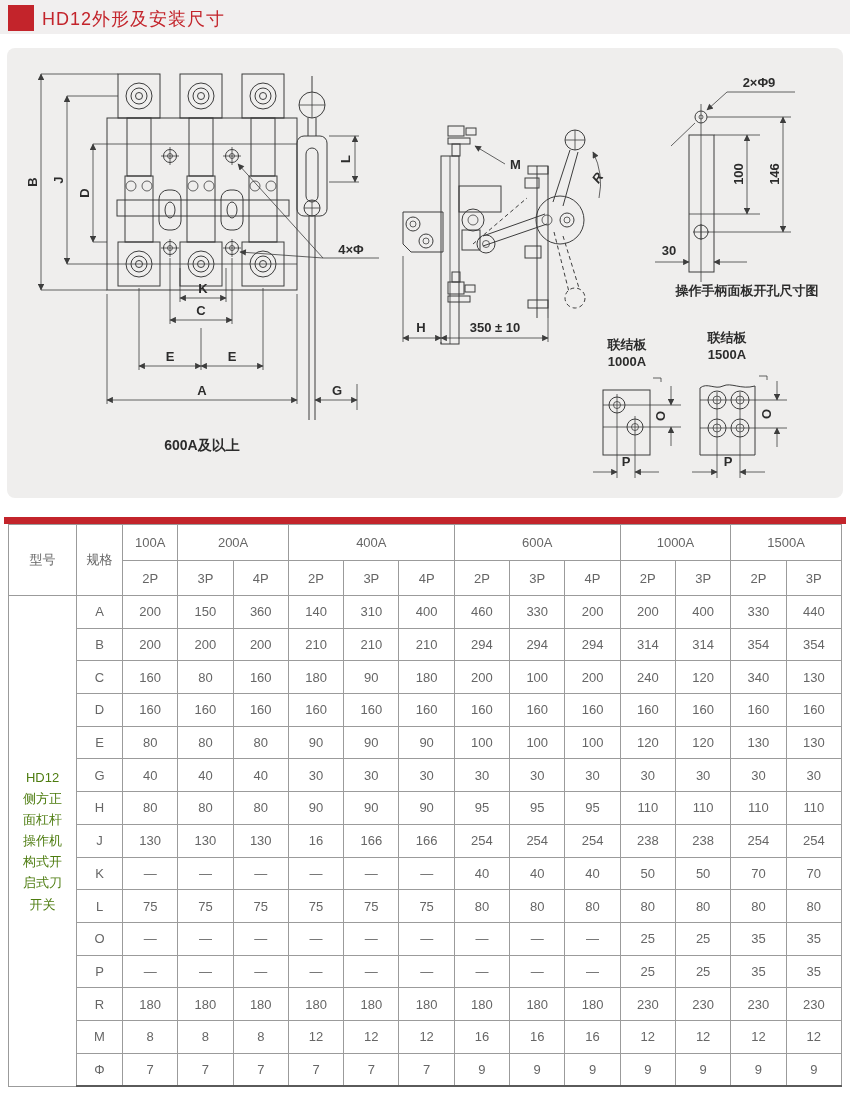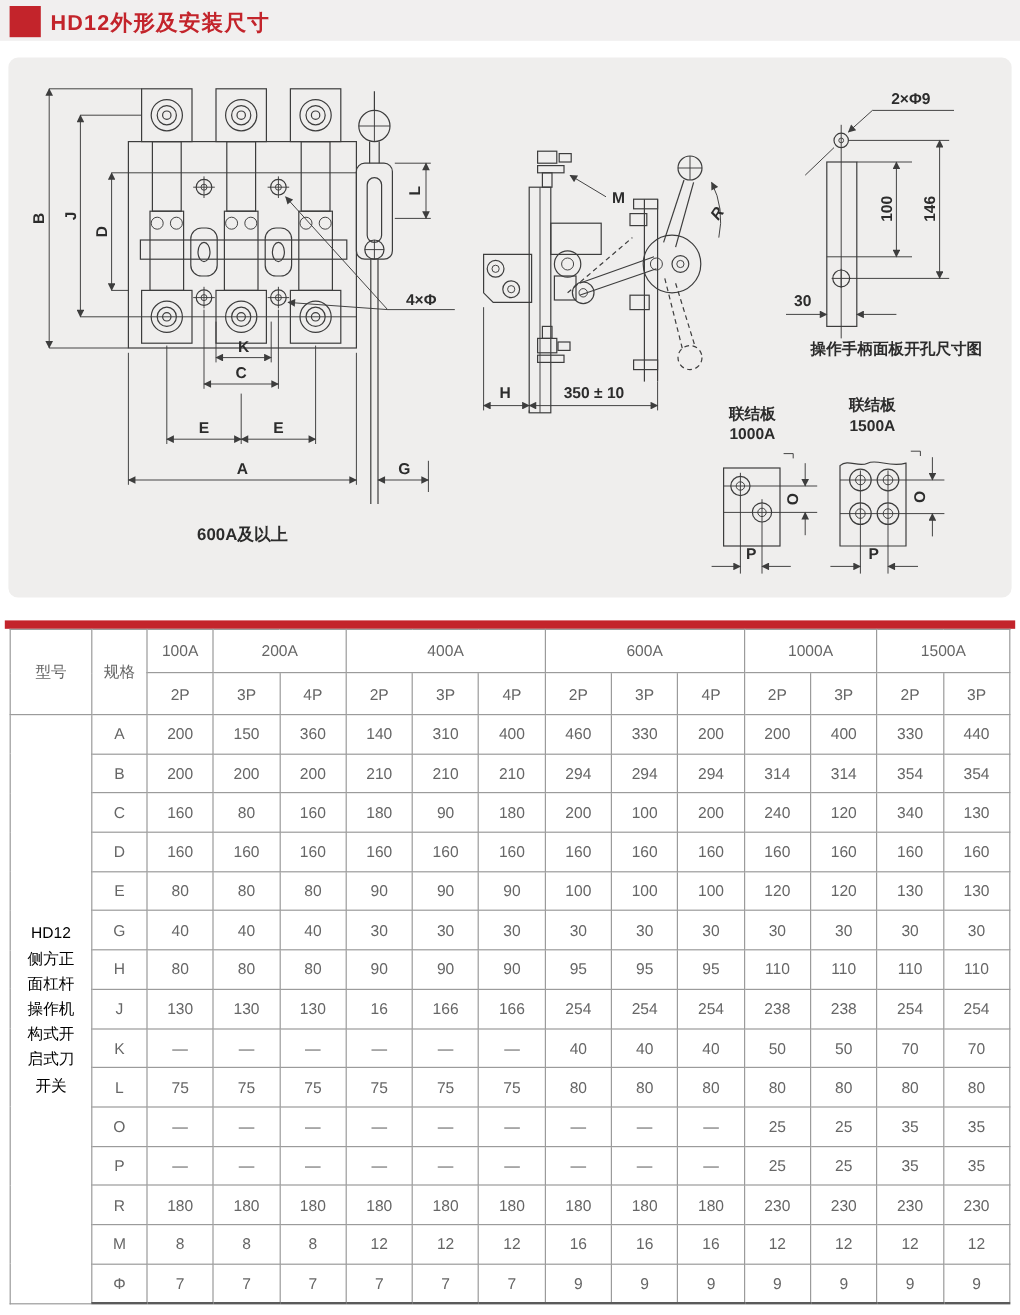--- a/index.html
+++ b/index.html
@@ -1,28 +1,28 @@
 <!DOCTYPE html>
 <html><head>
 <meta charset="utf-8">
 <style>
   html,body{margin:0;padding:0}
   body{width:850px;height:1096px;background:#fff;font-family:"Liberation Sans",sans-serif;position:relative;overflow:hidden}
   .header-strip{position:absolute;left:0;top:0;width:850px;height:34px;background:#f1efef}
   .red-sq{position:absolute;left:8px;top:5px;width:26px;height:26px;background:#c3242b}
-  .page-title{position:absolute;left:42px;top:7px;margin:0;font-size:18px;font-weight:bold;color:#c3242b;letter-spacing:1px}
+  .page-title{position:absolute;left:42px;top:7px;margin:0;font-size:18px;font-weight:normal;color:#c3242b;letter-spacing:1px}
   .panel{position:absolute;left:7px;top:48px;width:836px;height:450px;background:#efeeed;border-radius:8px}
   .redbar{position:absolute;left:4px;top:517px;width:842px;height:7px;background:#c3242b}
   table{position:absolute;left:8px;top:524px;width:834px;border-collapse:collapse;table-layout:fixed;font-size:13px;color:#666}
   th,td{border:1px solid #9b9b9b;text-align:center;vertical-align:middle;font-weight:normal;padding:0;overflow:hidden}
   thead tr.grow th{height:35px}
   thead tr.srow th{height:34px}
   tbody td{height:31.7px}
   tbody tr:last-child td{border-bottom:2px solid #5a5a5a}
-  .model-cell{white-space:pre-line;line-height:1.62;color:#000000}
+  .model-cell{white-space:pre-line;line-height:1.62;color:#4d7c0f}
   svg{display:block}
   svg .ln{stroke:#3d3d3d;stroke-width:1;fill:none}
   svg .thin{stroke:#3d3d3d;stroke-width:0.8;fill:none}
   svg .dsh{stroke:#3d3d3d;stroke-width:1;fill:none;stroke-dasharray:4 3}
   svg text.dim{font:600 13px "Liberation Sans",sans-serif;fill:#2c2c2c}
   svg text.cap{font:700 14px "Liberation Sans",sans-serif;fill:#2c2c2c}
   svg text.cap2{font:700 13px "Liberation Sans",sans-serif;fill:#2c2c2c}
   svg text.ital{font-style:italic}
 </style>
 </head>

